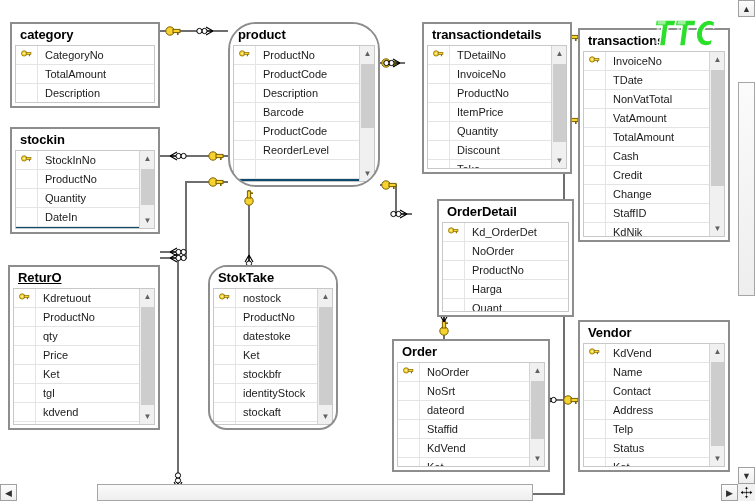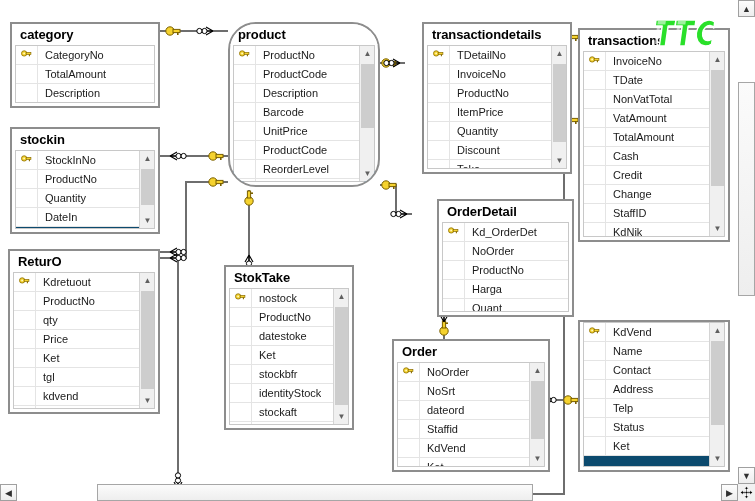--- a/index.html
+++ b/index.html
@@ -296,21 +296,21 @@
               <div class="fname">DateIn</div>
             </div>
           </div>
           <div class="vsb">
             <div class="arrow up">▲</div>
             <div class="thumb" style="top:18px;height:36px;"></div>
             <div class="arrow dn">▼</div>
           </div>
         </div>
       </div>
-      <div class="tbl" style="left: 8px; top: 249px; width: 152px; height: 165px;">
+      <div class="tbl" style="left: 8px; top: 265px; width: 152px; height: 165px; text-decoration: underline;">
         <div class="tbl-title">ReturO</div>
         <div class="tbl-body">
           <div class="rows" style="right: 15px;">
             <div class="row">
               <div class="keycell">
                 <svg class="keyglyph" viewBox="0 0 14 12">
                   <ellipse cx="4" cy="4" rx="3.4" ry="3.4" fill="#f5d22e" stroke="#8a6d00" stroke-width="1"></ellipse>
                   <circle cx="4" cy="4" r="1.2" fill="#fff8c0"></circle>
                   <rect x="6.6" y="2.8" width="6" height="2.4" fill="#f5d22e" stroke="#8a6d00" stroke-width="0.9"></rect>
                   <rect x="10" y="5" width="1.4" height="2.6" fill="#8a6d00"></rect>
@@ -375,42 +375,38 @@
             <div class="row">
               <div class="keycell"></div>
               <div class="fname">Description</div>
             </div>
             <div class="row">
               <div class="keycell"></div>
               <div class="fname">Barcode</div>
             </div>
             <div class="row">
               <div class="keycell"></div>
-              <div class="fname">UnitPrice</div>
-            </div>
-            <div class="row">
-              <div class="keycell"></div>
               <div class="fname">ProductCode</div>
             </div>
             <div class="row">
               <div class="keycell"></div>
               <div class="fname">ReorderLevel</div>
             </div>
             <div class="row">
               <div class="keycell"></div>
             </div>
           </div>
           <div class="vsb">
             <div class="arrow up">▲</div>
             <div class="thumb" style="top:18px;height:64px;"></div>
             <div class="arrow dn">▼</div>
           </div>
         </div>
       </div>
-      <div class="tbl" style="left: 224px; top: 265px; width: 130px; height: 165px;">
+      <div class="tbl" style="left: 208px; top: 265px; width: 130px; height: 165px; border-radius: 19px;">
         <div class="tbl-title">StokTake</div>
         <div class="tbl-body">
           <div class="rows" style="right: 15px;">
             <div class="row">
               <div class="keycell">
                 <svg class="keyglyph" viewBox="0 0 14 12">
                   <ellipse cx="4" cy="4" rx="3.4" ry="3.4" fill="#f5d22e" stroke="#8a6d00" stroke-width="1"></ellipse>
                   <circle cx="4" cy="4" r="1.2" fill="#fff8c0"></circle>
                   <rect x="6.6" y="2.8" width="6" height="2.4" fill="#f5d22e" stroke="#8a6d00" stroke-width="0.9"></rect>
                   <rect x="10" y="5" width="1.4" height="2.6" fill="#8a6d00"></rect>
@@ -630,20 +626,21 @@
             </div>
           </div>
           <div class="vsb">
             <div class="arrow up">▲</div>
             <div class="thumb" style="top:18px;height:58px;"></div>
             <div class="arrow dn">▼</div>
           </div>
         </div>
       </div>
       <div class="tbl" style="left: 578px; top: 320px; width: 152px; height: 152px;">
+        <div class="tbl-title">Vendor</div>
         <div class="tbl-body">
           <div class="rows" style="right: 15px;">
             <div class="row">
               <div class="keycell">
                 <svg class="keyglyph" viewBox="0 0 14 12">
                   <ellipse cx="4" cy="4" rx="3.4" ry="3.4" fill="#f5d22e" stroke="#8a6d00" stroke-width="1"></ellipse>
                   <circle cx="4" cy="4" r="1.2" fill="#fff8c0"></circle>
                   <rect x="6.6" y="2.8" width="6" height="2.4" fill="#f5d22e" stroke="#8a6d00" stroke-width="0.9"></rect>
                   <rect x="10" y="5" width="1.4" height="2.6" fill="#8a6d00"></rect>
                 </svg>

